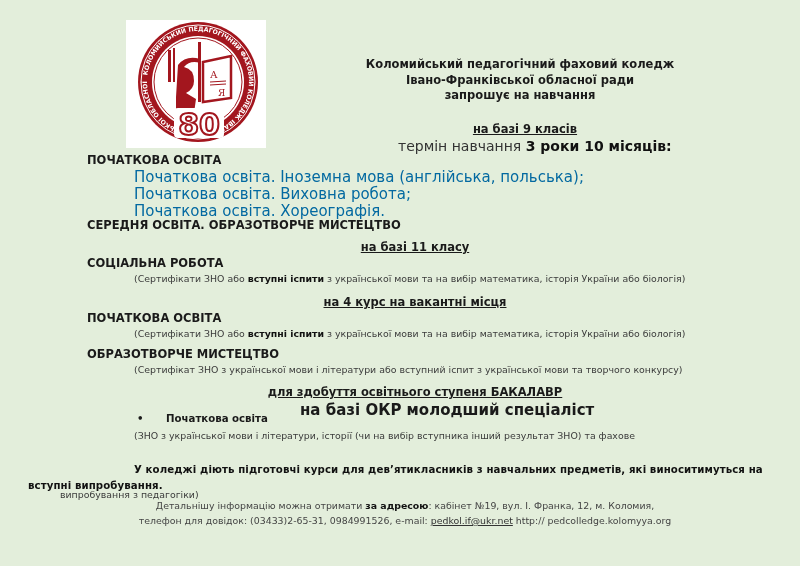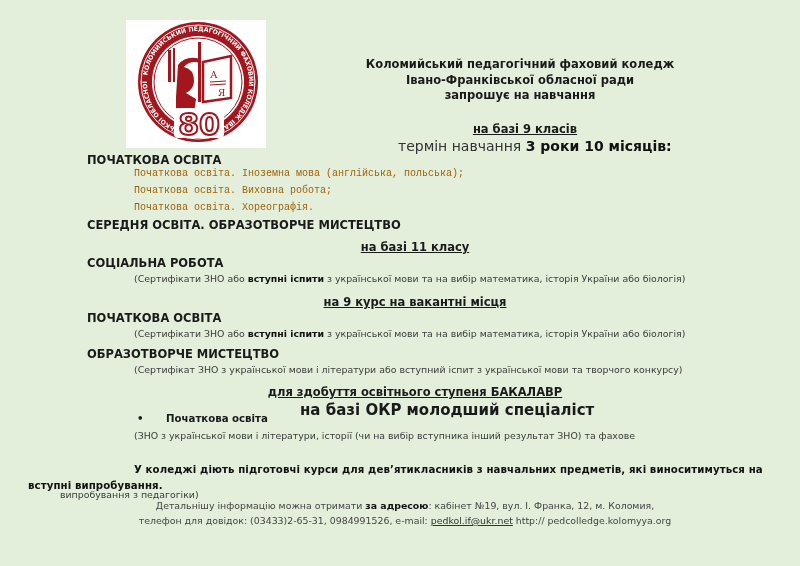--- a/index.html
+++ b/index.html
@@ -21,21 +21,21 @@
       font-size: 11.5px; font-weight: bold; line-height: 15.5px; margin-top: 17px;
     }
     .header div { white-space: nowrap; }
     .center-h {
       font-weight: bold; text-decoration: underline; font-size: 11.5px;
       text-align: center;
     }
     .term { font-size: 14px; color: #333; }
     .term b { color: #111; }
     .cat { font-weight: bold; font-size: 11.5px; }
-    .item { font-size: 10px; color: #a16207; font-family: Liberation Mono, monospace; }
+    .item { font-size: 15px; color: #0369a1; }
     .note { font-size: 9.4px; color: #3a3a3a; }
     .note b { color: #111; }
     .sub-center { font-weight: bold; font-size: 15px; text-align: center; }
     .bullet-title { font-weight: bold; font-size: 10.2px; }
     .courses { font-weight: bold; font-size: 10.2px; color: #111; letter-spacing: 0.1px; }
     .contact { font-size: 9.4px; color: #444; text-align: center; }
     .contact b { color: #111; }
     .contact u { color: #333; }
   </style>
 </head>
@@ -87,21 +87,21 @@
 <div class="abs item" style="left:134px; top:185px;">Початкова освіта. Виховна робота;</div>
 <div class="abs item" style="left:134px; top:202px;">Початкова освіта. Хореографія.</div>
 <div class="abs cat" style="left:87px; top:218px;">СЕРЕДНЯ ОСВІТА. ОБРАЗОТВОРЧЕ МИСТЕЦТВО</div>
 
 <div class="abs center-h" style="left:340px; top:240px; width:150px;">на базі 11 класу</div>
 <div class="abs cat" style="left:87px; top:256px;">СОЦІАЛЬНА РОБОТА</div>
 <div class="abs note" style="left:134px; top:273px;">
   <span>(Сертифікати ЗНО або </span><b>вступні іспити</b><span> з української мови та на вибір математика, історія України або біологія)</span>
 </div>
 
-<div class="abs center-h" style="left:300px; top:295px; width:230px;">на 9 курс на вакантні місця</div>
+<div class="abs center-h" style="left:300px; top:295px; width:230px;">на 4 курс на вакантні місця</div>
 <div class="abs cat" style="left:87px; top:311px;">ПОЧАТКОВА ОСВІТА</div>
 <div class="abs note" style="left:134px; top:328px;">
   <span>(Сертифікати ЗНО або </span><b>вступні іспити</b><span> з української мови та на вибір математика, історія України або біологія)</span>
 </div>
 <div class="abs cat" style="left:87px; top:347px;">ОБРАЗОТВОРЧЕ МИСТЕЦТВО</div>
 <div class="abs note" style="left:134px; top:364px;">(Сертифікат ЗНО з української мови і літератури або вступний  іспит з української мови та творчого конкурсу)</div>
 
 <div class="abs center-h" style="left:255px; top:385px; width:320px;">для здобуття  освітнього ступеня БАКАЛАВР</div>
 <div class="abs sub-center" style="left:300px; top:401px; width:230px;">на базі ОКР молодший спеціаліст</div>
 <div class="abs bullet-title" style="left:137px; top:413px;">•</div>

